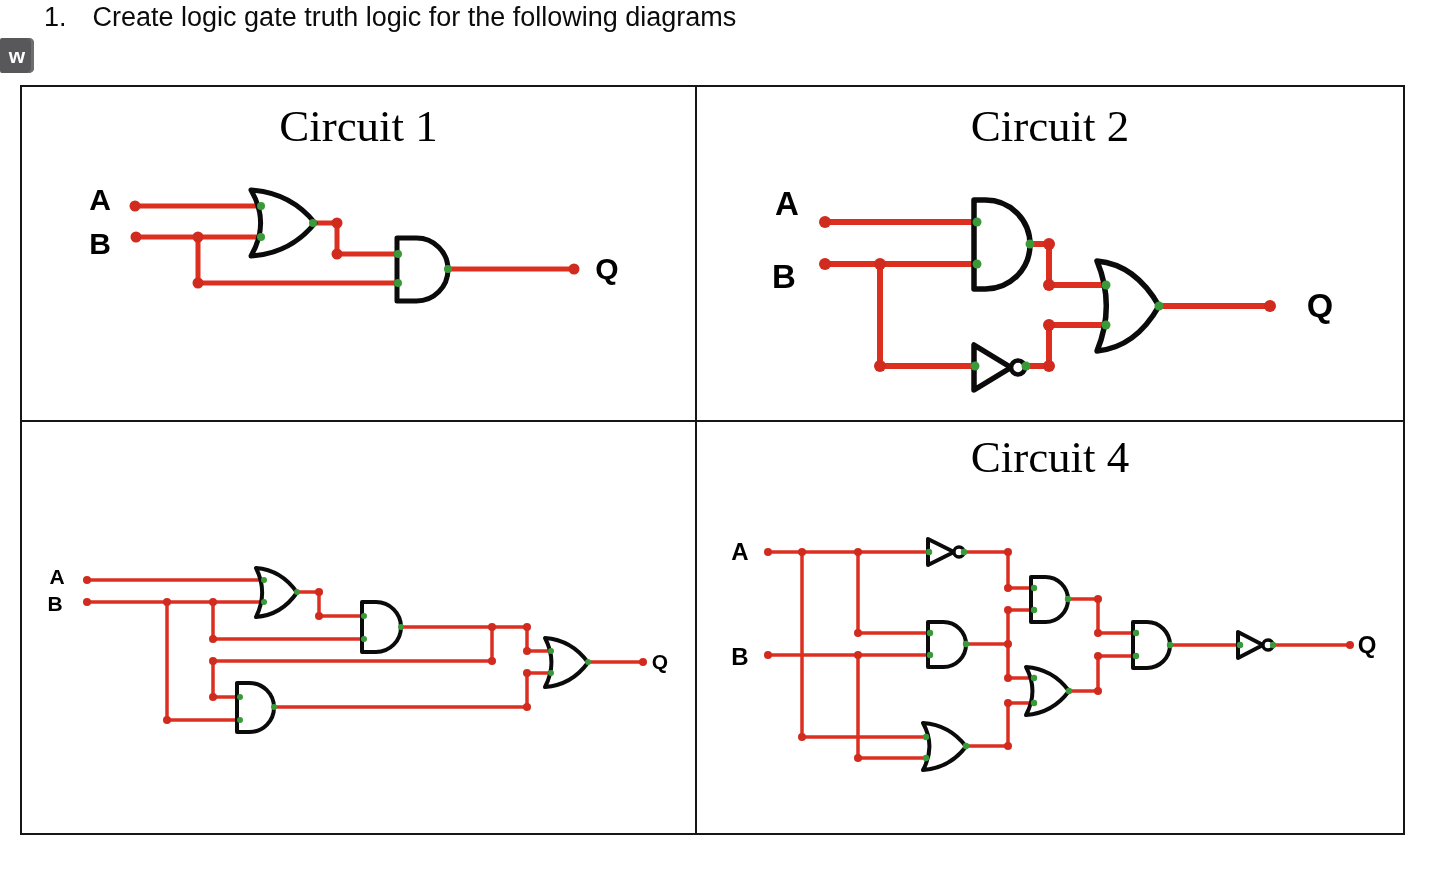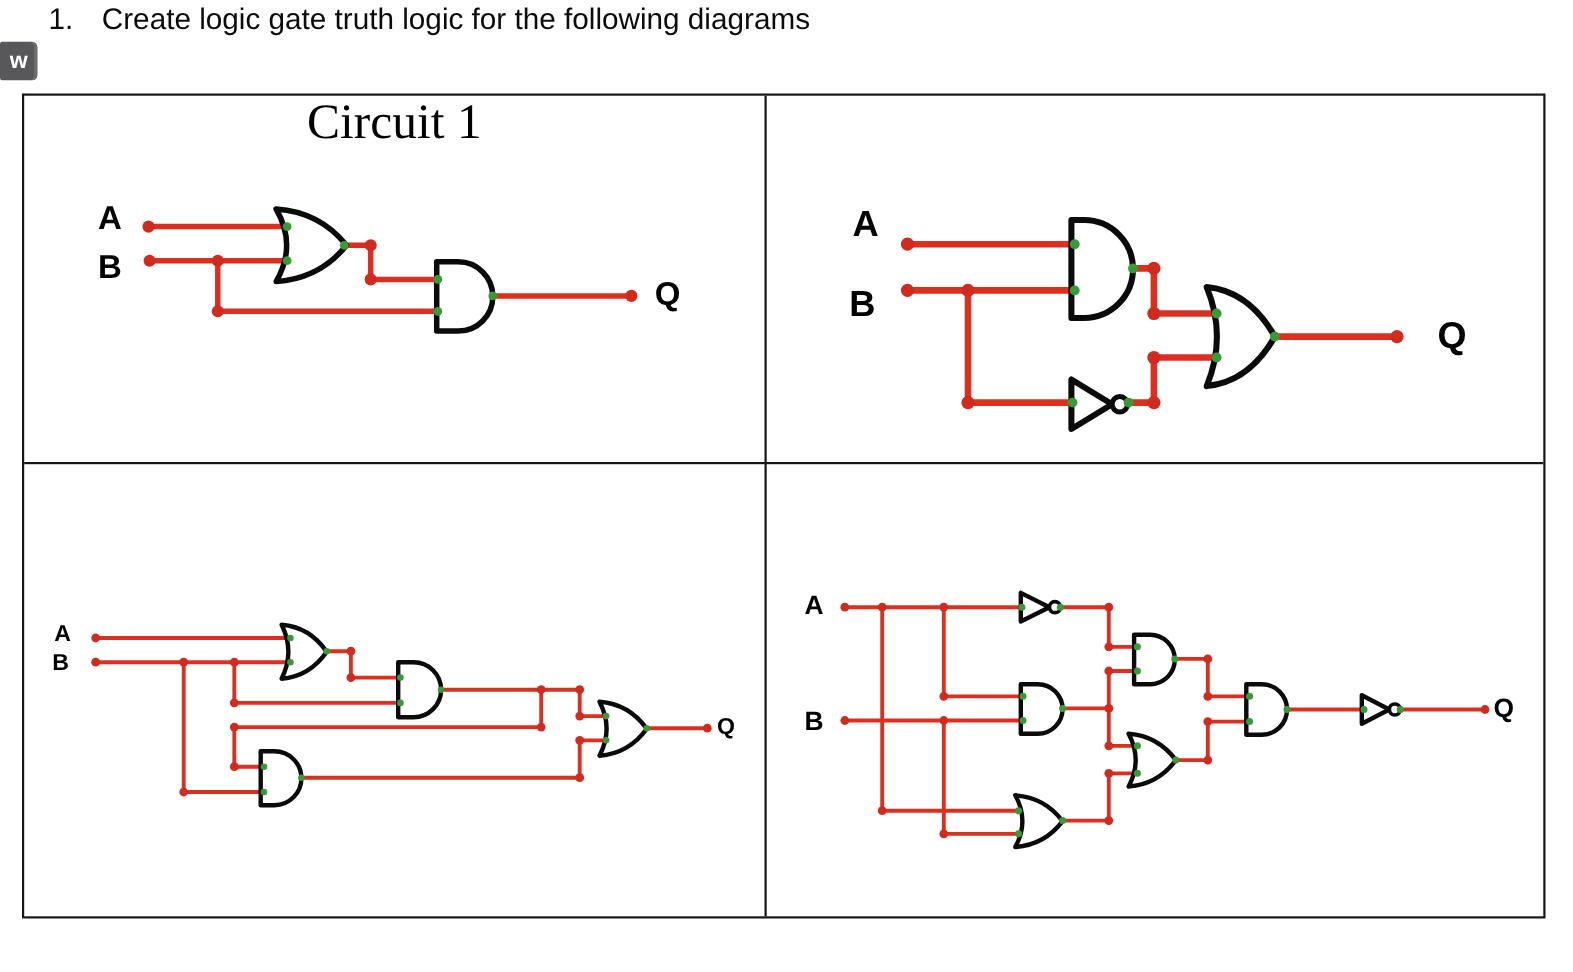--- a/index.html
+++ b/index.html
@@ -15,21 +15,21 @@
         border:2px solid #161616;box-sizing:border-box;background:#ffffff;}
   .div-v{position:absolute;left:673px;top:0;width:2px;height:100%;background:#161616;}
   .div-h{position:absolute;left:0;top:333px;width:100%;height:2px;background:#161616;}
   .cell{position:absolute;}
   .cell-1{left:0;top:0;width:673px;height:333px;}
   .cell-2{left:675px;top:0;width:706px;height:333px;}
   .cell-3{left:0;top:335px;width:673px;height:411px;}
   .cell-4{left:675px;top:335px;width:706px;height:411px;}
   .cell-title{position:absolute;left:0;right:0;text-align:center;
               font-family:"Liberation Serif",serif;font-size:45px;color:#000;line-height:1.05;}
-  .t1{top:0;} .t2{top:12px;}
+  .t1{top:16px;} .t2{top:12px;}
   .cell svg{position:absolute;left:0;top:0;width:100%;height:100%;display:block;}
 </style>
 </head>
 <body>
 
 <div class="page">
 
   <div class="header">
     <span>1.</span>
     <span>Create logic gate truth logic for the following diagrams</span>
@@ -96,20 +96,21 @@
           <circle cx="1049" cy="244" r="6" fill="#d02b1e"></circle>
           <circle cx="1049" cy="285" r="6" fill="#d02b1e"></circle>
           <circle cx="880" cy="366" r="6" fill="#d02b1e"></circle>
           <circle cx="1049" cy="366" r="6" fill="#d02b1e"></circle>
           <circle cx="1049" cy="325" r="6" fill="#d02b1e"></circle>
           <circle cx="1270" cy="306" r="6" fill="#d02b1e"></circle>
           <text x="787" y="203" text-anchor="middle" dominant-baseline="central" font-family="&quot;Liberation Sans&quot;, sans-serif" font-weight="700" font-size="33" fill="#000000">A</text>
           <text x="784" y="276" text-anchor="middle" dominant-baseline="central" font-family="&quot;Liberation Sans&quot;, sans-serif" font-weight="700" font-size="33" fill="#000000">B</text>
           <text x="1320" y="305" text-anchor="middle" dominant-baseline="central" font-family="&quot;Liberation Sans&quot;, sans-serif" font-weight="700" font-size="34" fill="#000000">Q</text>
         </svg>
+      <div class="cell-title t1">Circuit 2</div>
     </div>
 
     <div class="cell cell-3">
       <svg viewBox="22 422 673 411">
           <polyline points="87,580 264,580" fill="none" stroke="#dc2f20" stroke-width="3.5" stroke-linecap="round" stroke-linejoin="miter"></polyline>
           <polyline points="87,602 264,602" fill="none" stroke="#dc2f20" stroke-width="3.5" stroke-linecap="round" stroke-linejoin="miter"></polyline>
           <polyline points="297,592 319,592 319,616 364,616" fill="none" stroke="#dc2f20" stroke-width="3.5" stroke-linecap="round" stroke-linejoin="miter"></polyline>
           <polyline points="213,602 213,639 364,639" fill="none" stroke="#dc2f20" stroke-width="3.5" stroke-linecap="round" stroke-linejoin="miter"></polyline>
           <polyline points="401,627 527,627 527,651 551,651" fill="none" stroke="#dc2f20" stroke-width="3.5" stroke-linecap="round" stroke-linejoin="miter"></polyline>
           <polyline points="492,627 492,661 213,661 213,697 240,697" fill="none" stroke="#dc2f20" stroke-width="3.5" stroke-linecap="round" stroke-linejoin="miter"></polyline>
@@ -215,16 +216,17 @@
           <circle cx="1008" cy="703" r="4" fill="#d02b1e"></circle>
           <circle cx="1098" cy="599" r="4" fill="#d02b1e"></circle>
           <circle cx="1098" cy="633" r="4" fill="#d02b1e"></circle>
           <circle cx="1098" cy="691" r="4" fill="#d02b1e"></circle>
           <circle cx="1098" cy="656" r="4" fill="#d02b1e"></circle>
           <circle cx="1350" cy="645" r="4" fill="#d02b1e"></circle>
           <text x="740" y="551" text-anchor="middle" dominant-baseline="central" font-family="&quot;Liberation Sans&quot;, sans-serif" font-weight="700" font-size="24" fill="#000000">A</text>
           <text x="740" y="656" text-anchor="middle" dominant-baseline="central" font-family="&quot;Liberation Sans&quot;, sans-serif" font-weight="700" font-size="24" fill="#000000">B</text>
           <text x="1367" y="644" text-anchor="middle" dominant-baseline="central" font-family="&quot;Liberation Sans&quot;, sans-serif" font-weight="700" font-size="24" fill="#000000">Q</text>
         </svg>
+      <div class="cell-title t2">Circuit 4</div>
     </div>
   </div>
 
 </div>
 
 </body></html>

